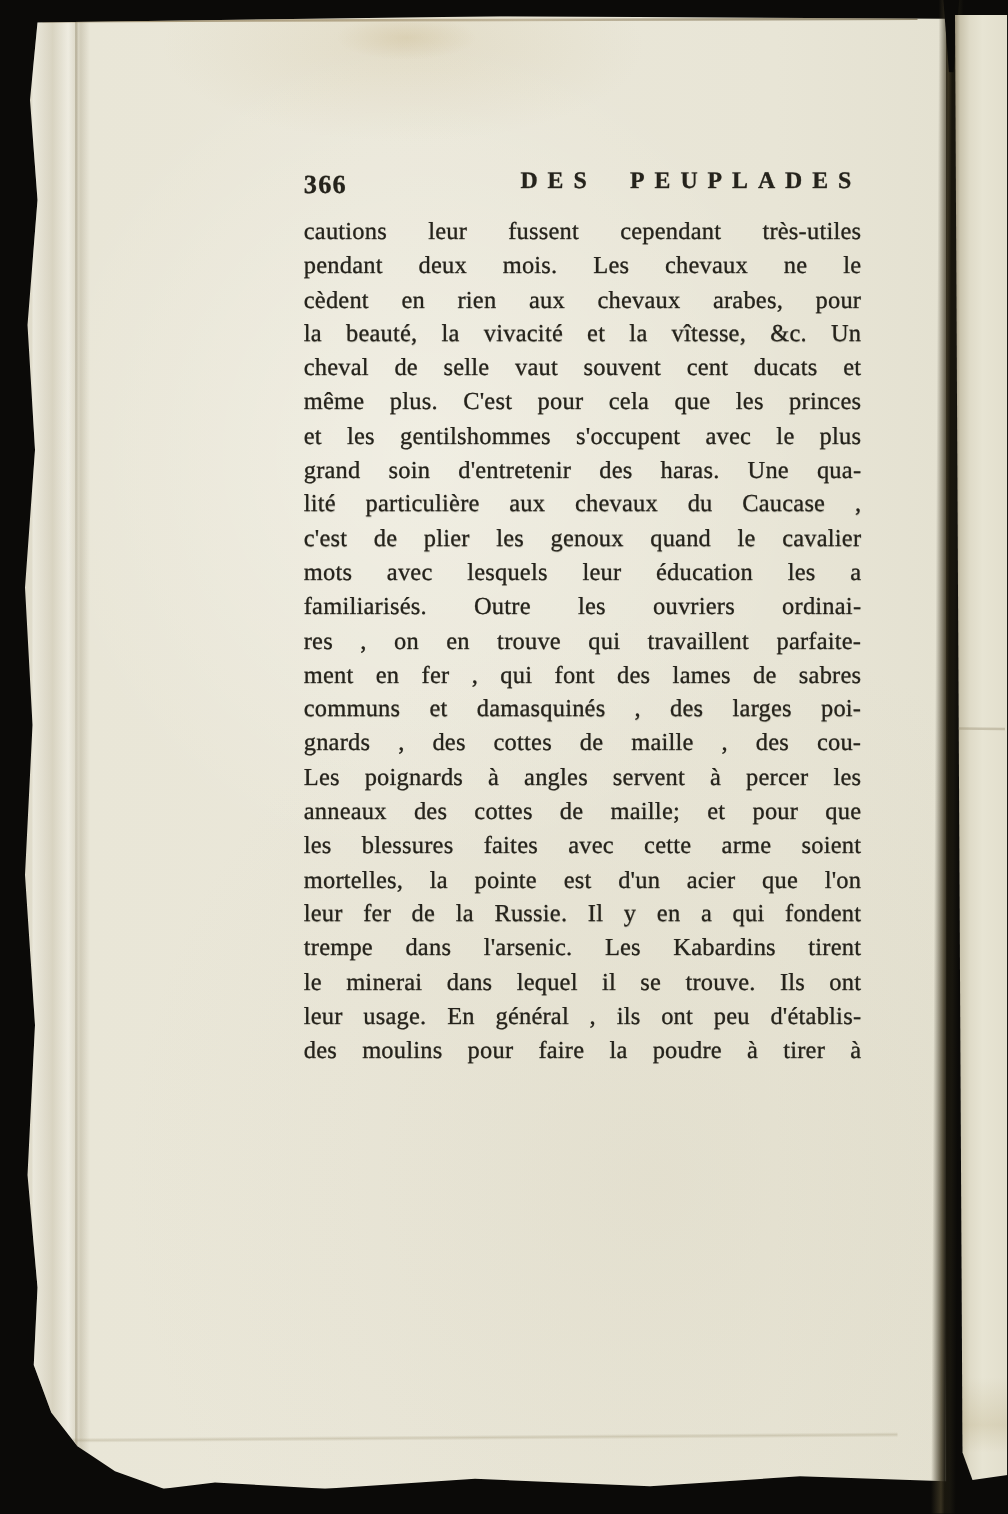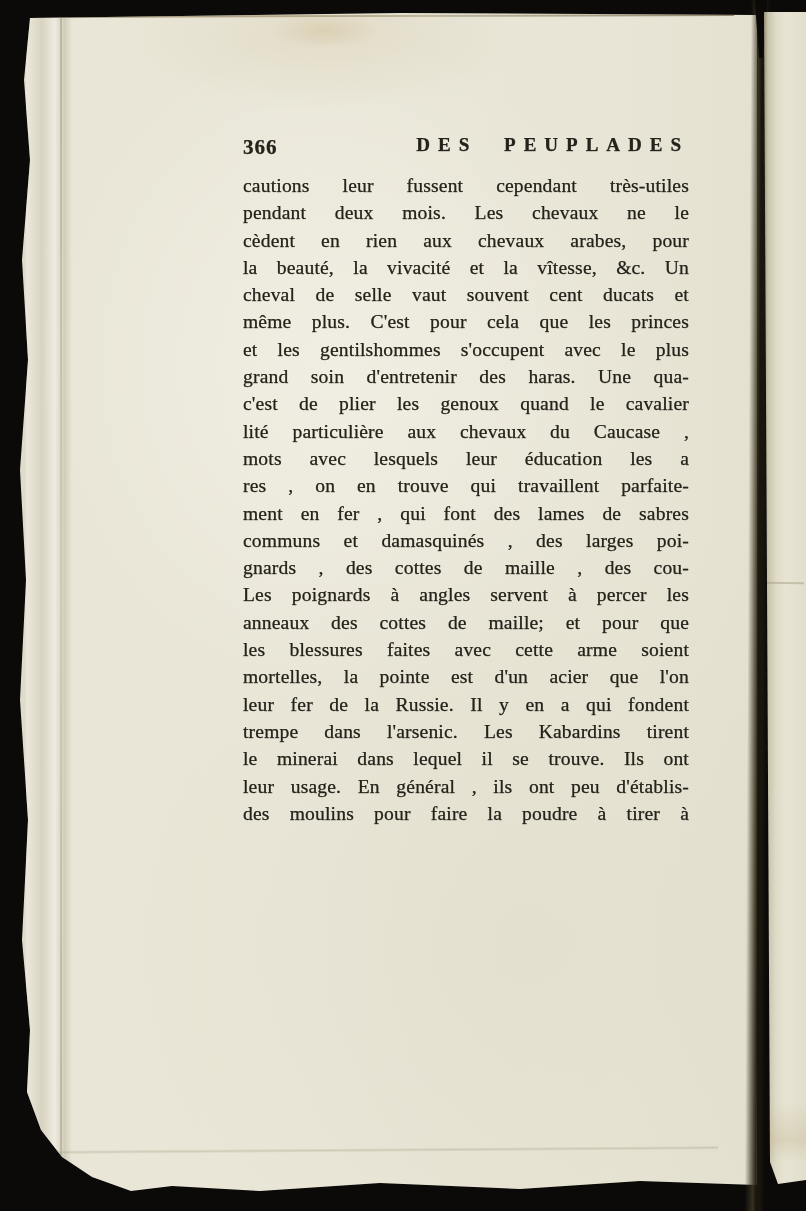--- a/index.html
+++ b/index.html
@@ -131,23 +131,24 @@
     </div>
     <div class="body-text">
         <div class="text-line">cautions leur fussent cependant très-utiles</div>
         <div class="text-line">pendant deux mois. Les chevaux ne le</div>
         <div class="text-line">cèdent en rien aux chevaux arabes, pour</div>
         <div class="text-line">la beauté, la vivacité et la vîtesse, &amp;c. Un</div>
         <div class="text-line">cheval de selle vaut souvent cent ducats et</div>
         <div class="text-line">même plus. C'est pour cela que les princes</div>
         <div class="text-line">et les gentilshommes s'occupent avec le plus</div>
         <div class="text-line">grand soin d'entretenir des haras. Une qua-</div>
+        <div class="text-line">lité particulière aux chevaux du Caucase ,</div>
         <div class="text-line">c'est de plier les genoux quand le cavalier</div>
-        <div class="text-line">lité particulière aux chevaux du Caucase ,</div>
         <div class="text-line">mots avec lesquels leur éducation les a</div>
+        <div class="text-line">familiarisés. Outre les ouvriers ordinai-</div>
         <div class="text-line">res , on en trouve qui travaillent parfaite-</div>
         <div class="text-line">ment en fer , qui font des lames de sabres</div>
         <div class="text-line">communs et damasquinés , des larges poi-</div>
         <div class="text-line">gnards , des cottes de maille , des cou-</div>
         <div class="text-line">Les poignards à angles servent à percer les</div>
         <div class="text-line">anneaux des cottes de maille; et pour que</div>
         <div class="text-line">les blessures faites avec cette arme soient</div>
         <div class="text-line">mortelles, la pointe est d'un acier que l'on</div>
         <div class="text-line">leur fer de la Russie. Il y en a qui fondent</div>
         <div class="text-line">trempe dans l'arsenic. Les Kabardins tirent</div>

